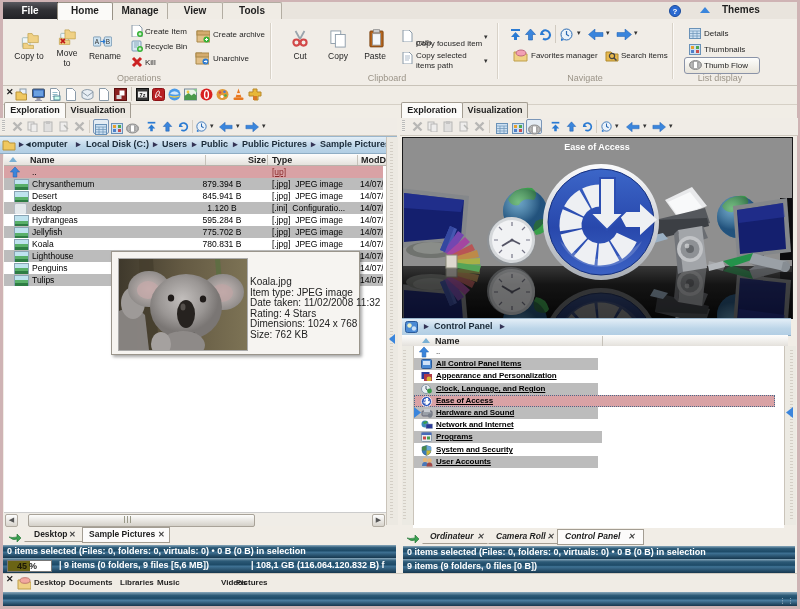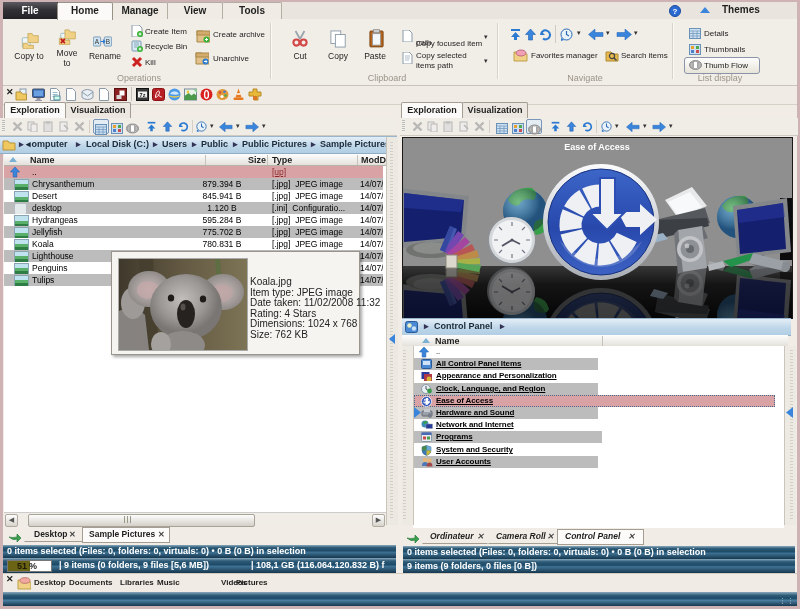--- a/index.html
+++ b/index.html
@@ -481,21 +481,21 @@
       <svg class="abs" style="left:5px;top:6px;" width="14" height="11" viewBox="0 0 14 11">
           <path d="M1 5 q4 4 8 2 l0 3 4 -4 -4 -4 0 3 q-5 1 -8 0z" fill="#3aa050" stroke="#1d7030" stroke-width="0.6"></path>
         </svg>
       <div class="btab" style="left:21px;width:57px;border-color:transparent;border-bottom:1px solid #a39d92;background:transparent;"><span style="margin-left:9px;">Desktop</span><span class="xm abs" style="left:44px;top:0;">✕</span></div>
       <div class="btab act" style="left:79px;width:86px;"><span style="margin-left:6px;">Sample Pictures</span><span class="xm abs" style="left:75px;top:0;">✕</span></div>
     </div>
     <div class="statusbar" style="left:0;top:443px;width:393px;"><span style="margin-left:4px;">0 items selected (Files: 0, folders: 0, virtuals: 0) • 0 B (0 B) in selection</span></div>
     <div class="statusbar" style="left:0;top:456px;width:393px;height:15px;line-height:15px;">
       <div class="abs" style="left:4px;top:2px;width:43px;height:10px;background:#fff;border:1px solid #777;">
         <div class="abs" style="left:0;top:0;width:22px;height:10px;background:#6b6414;"></div>
-        <div class="abs b" style="left:9px;top:0;font-size:9px;line-height:10px;color:#1c1806;">51</div>
+        <div class="abs b" style="left:9px;top:0;font-size:9px;line-height:10px;color:#1c1806;">45</div>
         <div class="abs b" style="left:21px;top:0;font-size:9px;line-height:10px;color:#222;">%</div>
       </div>
       <span style="margin-left:56px;">| 9 items (0 folders, 9 files [5,6 MB])</span>
       <span class="abs" style="left:248px;">| 108,1 GB (116.064.120.832 B) f</span>
     </div>
   </div>
   <div id="rightpane" class="abs" style="left:397px;top:100px;width:398px;height:473px;">
     <div class="ptab act" style="left:1px;width:60px;">Exploration</div>
     <div class="ptab" style="left:62px;width:64px;">Visualization</div>
     <div class="tbar" style="left:0;top:16px;width:398px;" id="rtbar">

